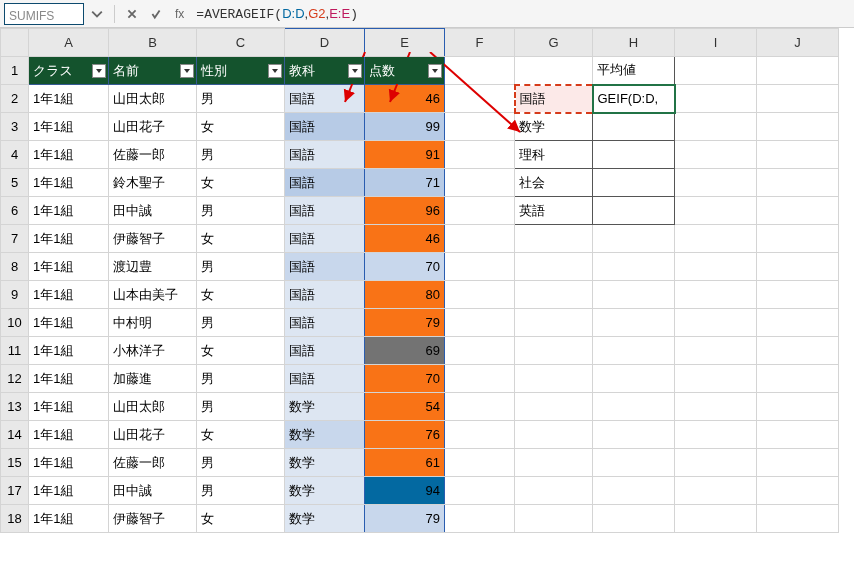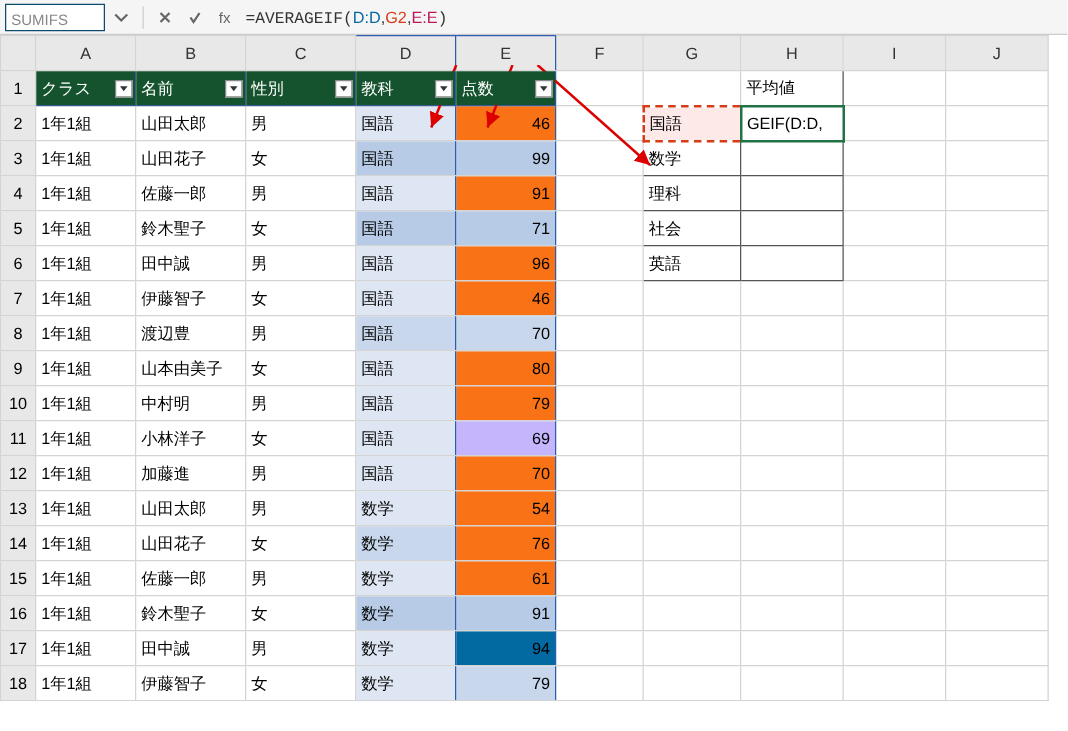--- a/index.html
+++ b/index.html
@@ -38,21 +38,21 @@
 
 .hdrcell { background: #14532d; color: #fff; border: 1px solid #365a94; position: relative; padding-right: 18px; font-family: Liberation Mono, monospace; }
 .filter-btn { position: absolute; right: 2px; top: 50%; transform: translateY(-50%); width: 14px; height: 14px; background: #fff; border: 1px solid #888; display: flex; align-items: center; justify-content: center; }
 .filter-btn svg { width: 8px; height: 8px; }
 
 .datacell-d { background: #dde6f2; }
 .datacell-e { text-align: right; background: #f97316; }
 .r3 .datacell-d, .r3 .datacell-e { background: #b7cbe6; }
 .r5 .datacell-d, .r5 .datacell-e { background: #b7cbe6; }
 .r8 .datacell-d, .r8 .datacell-e { background: #c8d7ec; }
-.r11 .datacell-e { background: #c4b5fd; }
+.r11 .datacell-e { background: #737373; }
 .r14 .datacell-d { background: #c8d7ec; }
 .r16 .datacell-e, .r16 .datacell-d { background: #b7cbe6; }
 .r17 .datacell-e { background: #0369a1; }
 .r18 .datacell-e { background: #c8d7ec; }
 
 .col-sel-d, .col-sel-e { border-left: 1px solid #2a5db0 !important; border-right: 1px solid #2a5db0 !important; }
 th.col-sel-d, th.col-sel-e { border-top: 1px solid #2a5db0 !important; }
 
 .g2cell { background: #fce9e8; border: 2px dashed #d63b1a !important; }
 .h2cell { border: 2px solid #217346 !important; }
@@ -323,33 +323,20 @@
           <td class="col-B">佐藤一郎</td>
           <td class="col-C">男</td>
           <td class="col-D datacell-d col-sel-d">数学</td>
           <td class="col-E datacell-e col-sel-e">61</td>
           <td class="col-F"></td>
           <td class="col-G"></td>
           <td class="col-H"></td>
           <td class="col-I"></td>
           <td class="col-J"></td>
         </tr>
-        <tr class="r16">
-          <td class="rowh">16</td>
-          <td class="col-A">1年1組</td>
-          <td class="col-B">鈴木聖子</td>
-          <td class="col-C">女</td>
-          <td class="col-D datacell-d col-sel-d">数学</td>
-          <td class="col-E datacell-e col-sel-e">91</td>
-          <td class="col-F"></td>
-          <td class="col-G"></td>
-          <td class="col-H"></td>
-          <td class="col-I"></td>
-          <td class="col-J"></td>
-        </tr>
         <tr class="r17">
           <td class="rowh">17</td>
           <td class="col-A">1年1組</td>
           <td class="col-B">田中誠</td>
           <td class="col-C">男</td>
           <td class="col-D datacell-d col-sel-d">数学</td>
           <td class="col-E datacell-e col-sel-e">94</td>
           <td class="col-F"></td>
           <td class="col-G"></td>
           <td class="col-H"></td>

